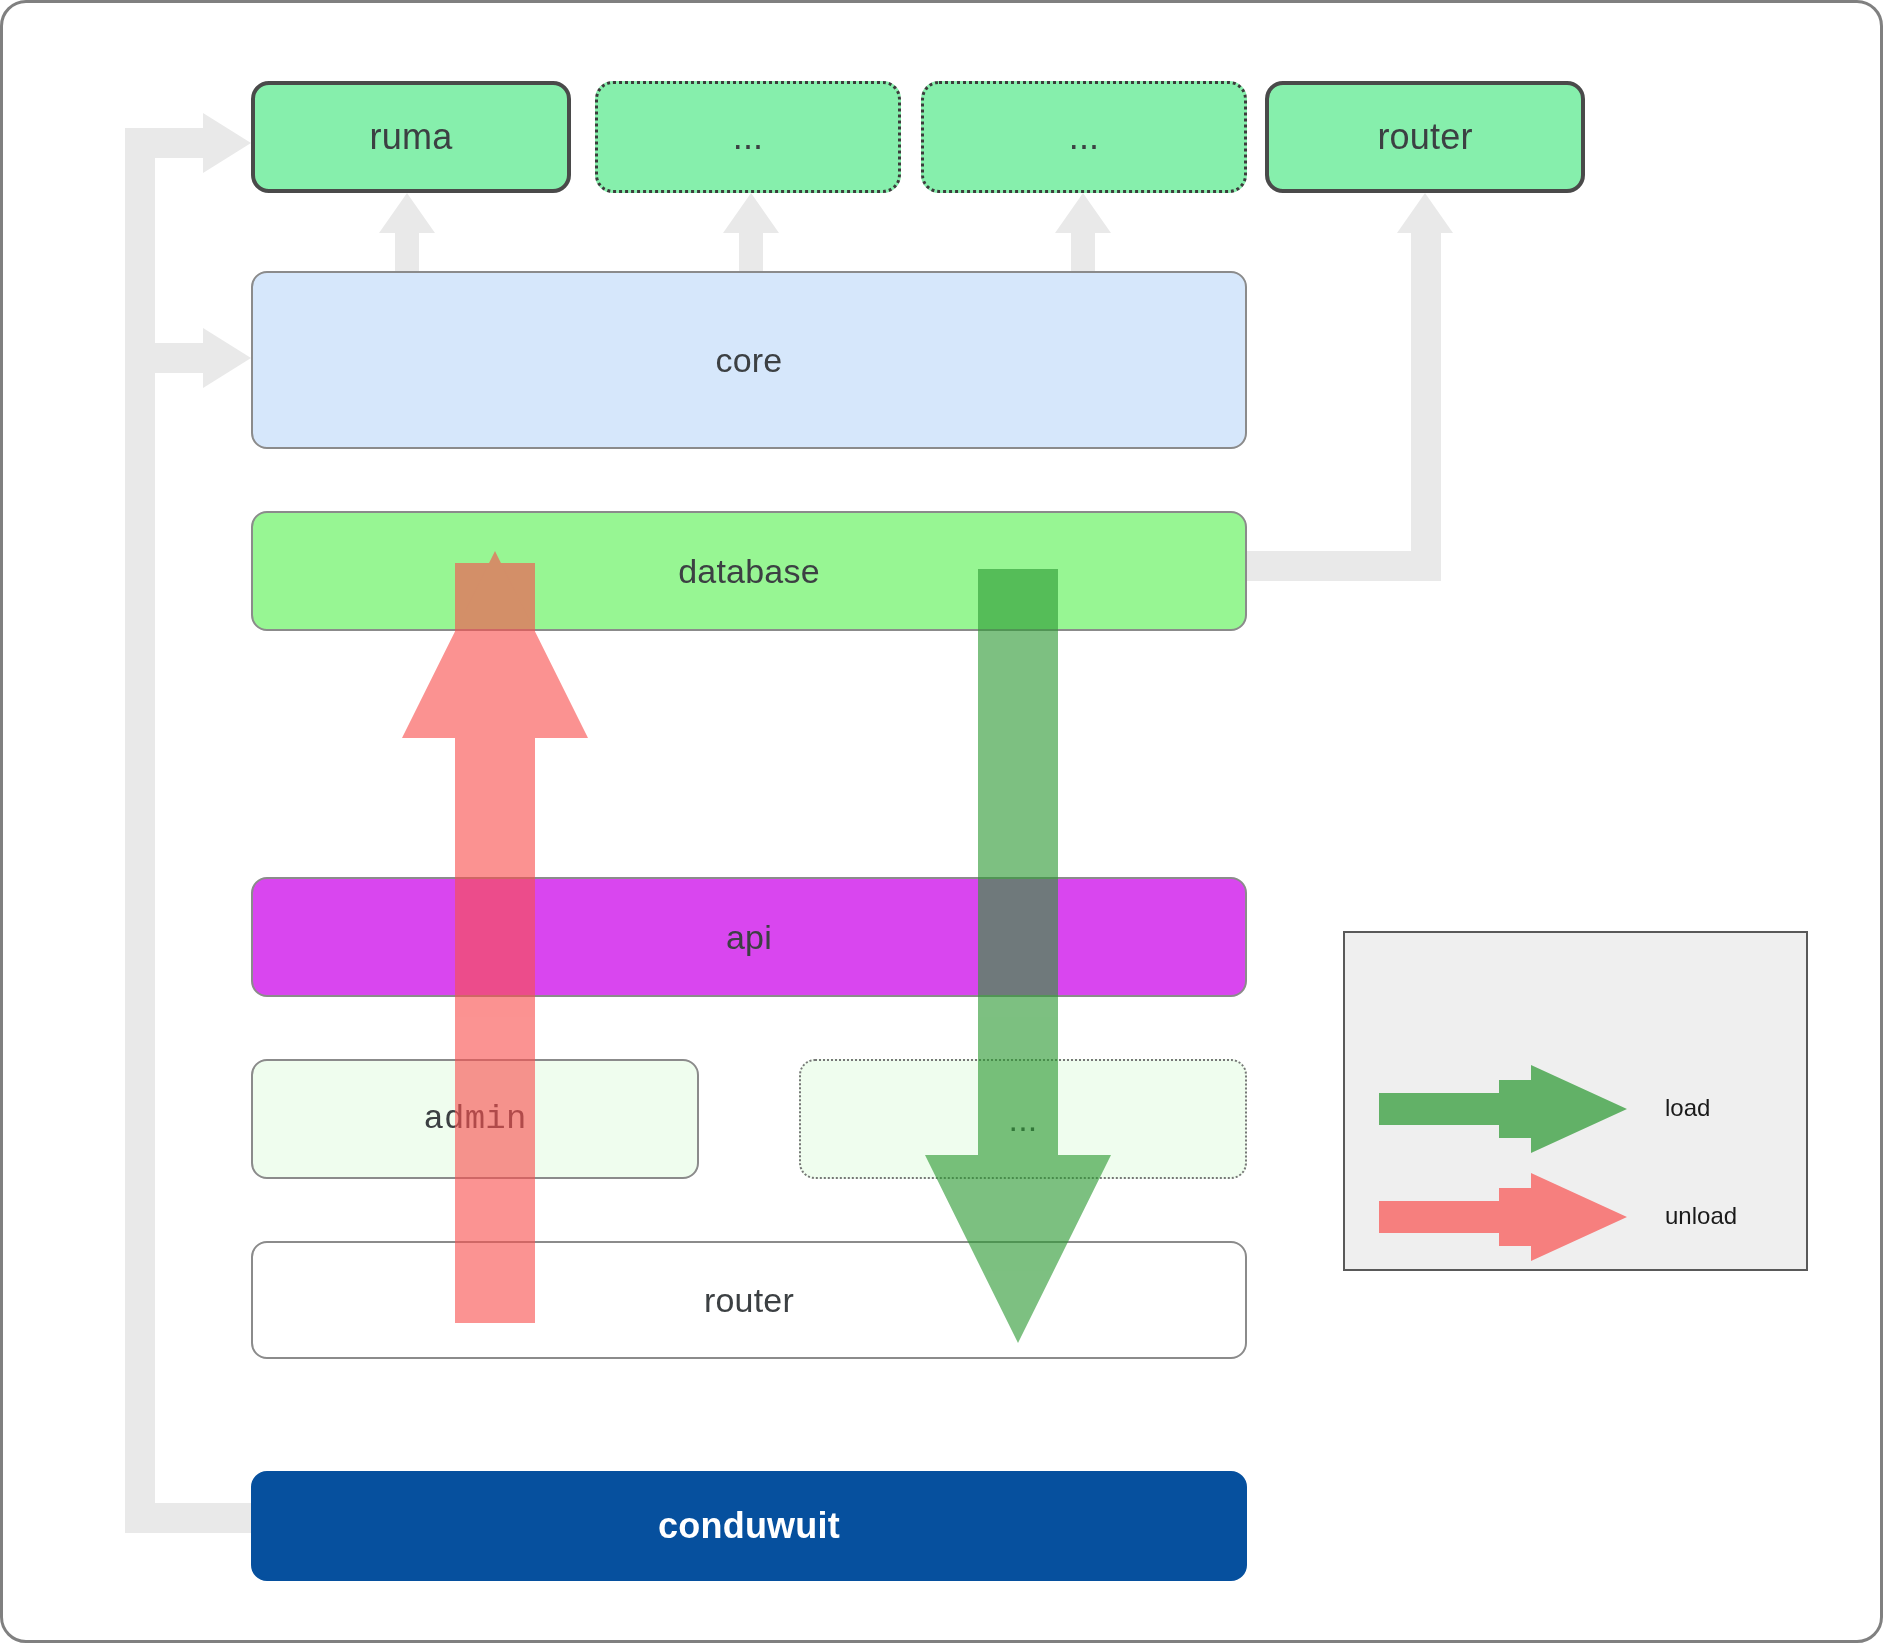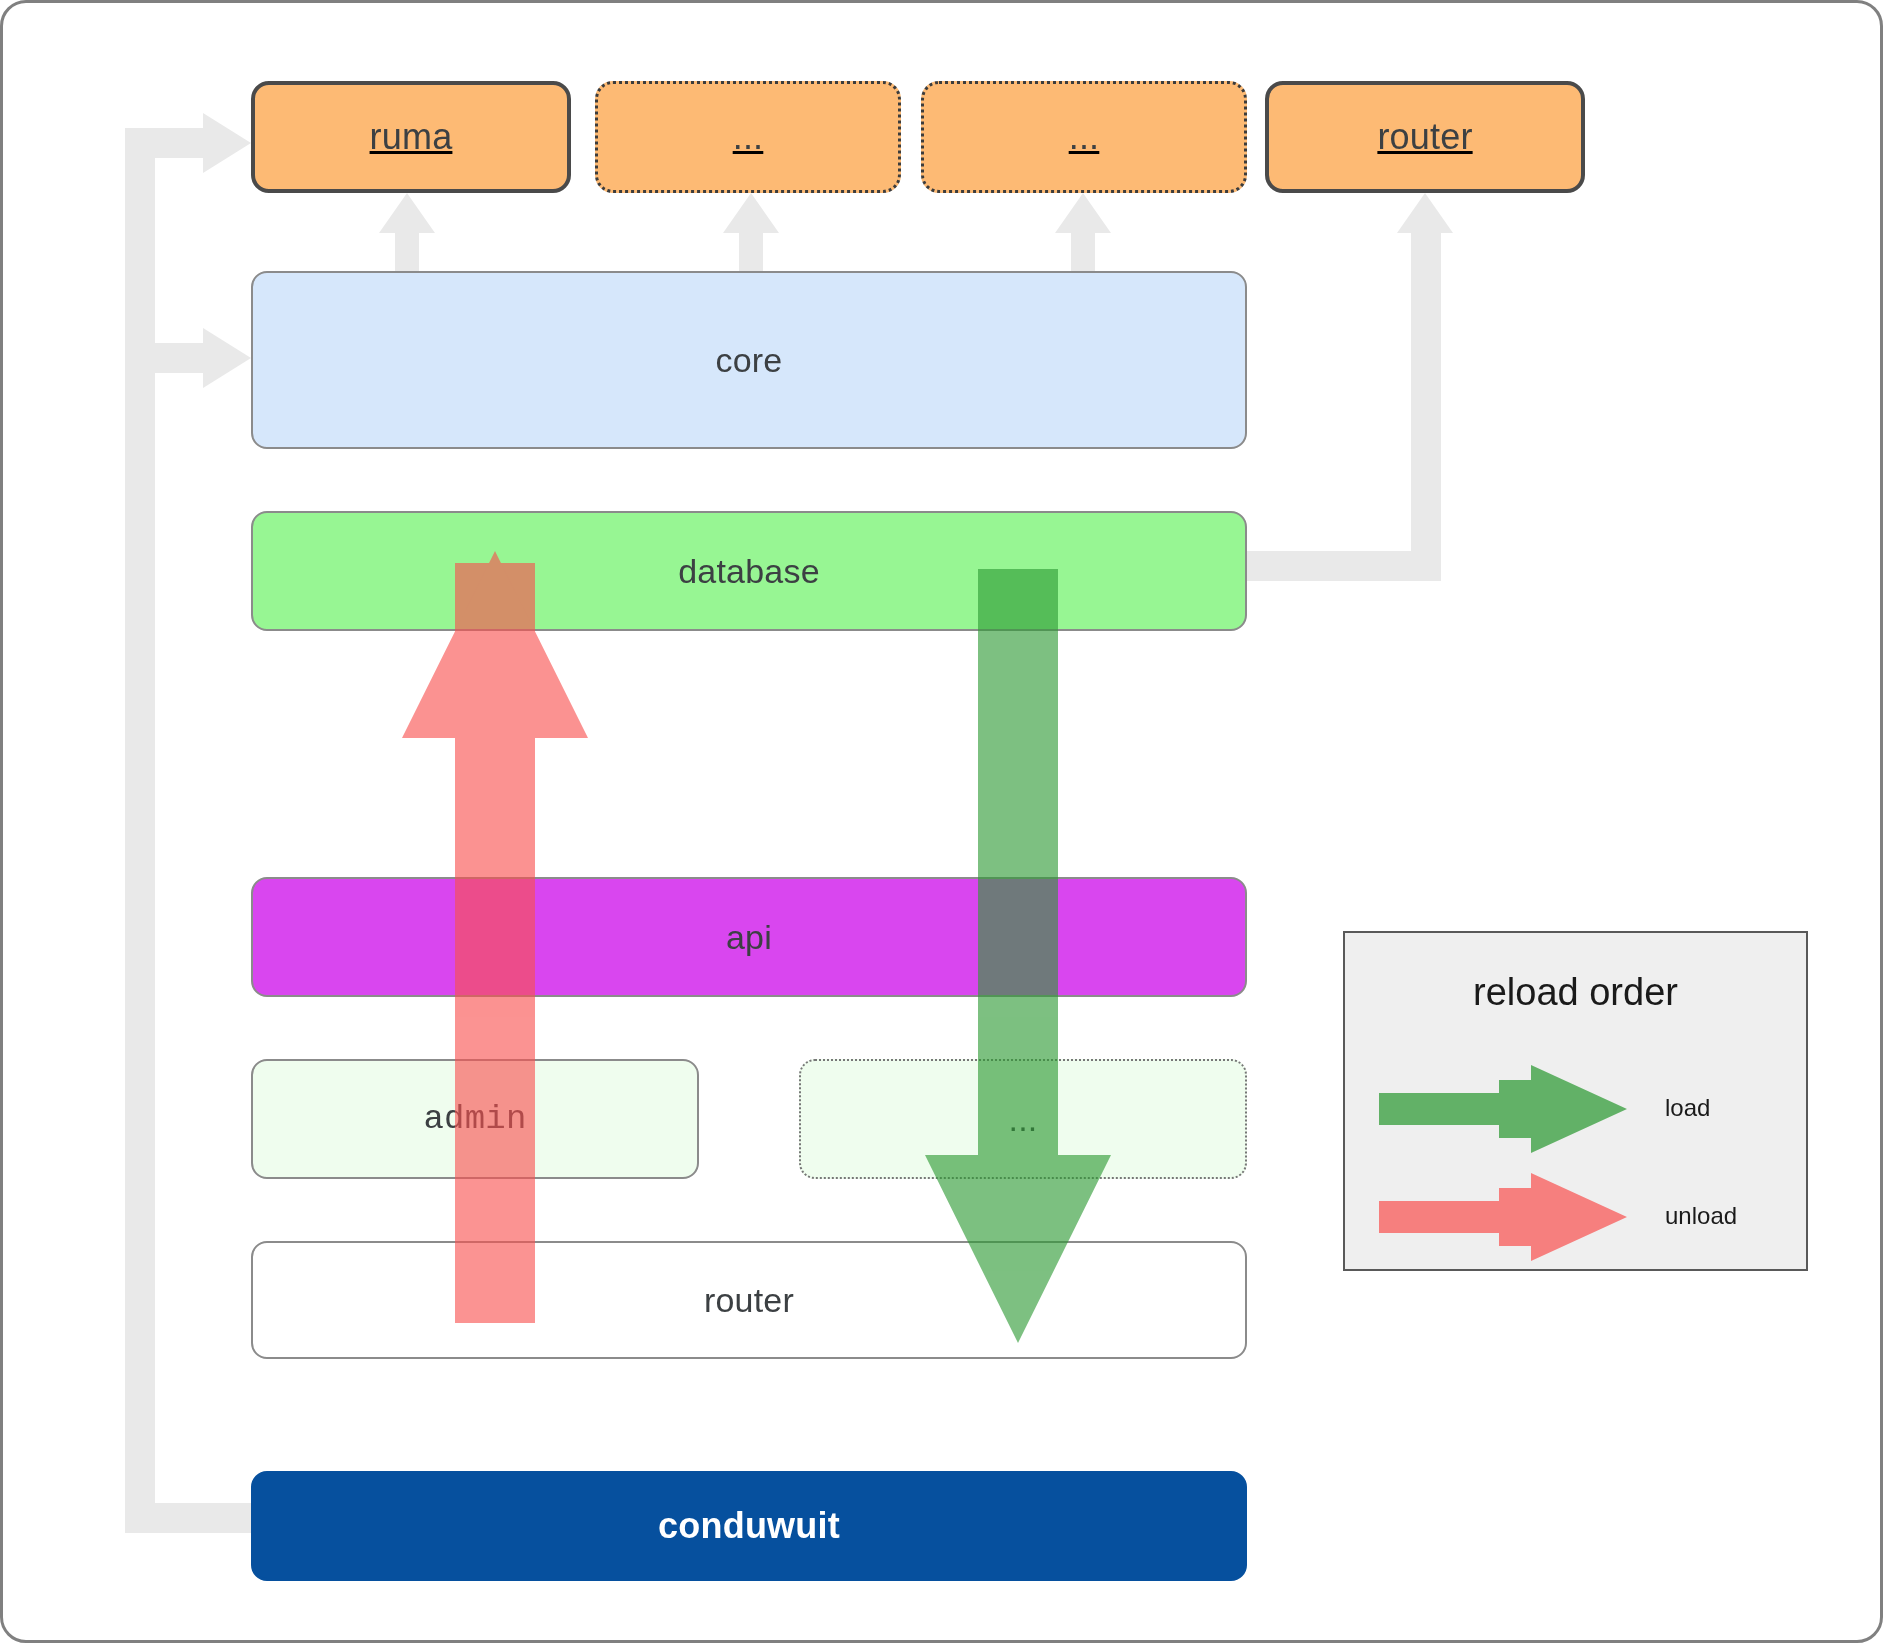--- a/index.html
+++ b/index.html
@@ -29,25 +29,24 @@
   .node .lbl{
     color:#3c4043;
     font-size:34px;
     line-height:1;
     white-space:nowrap;
     letter-spacing:.2px;
   }
 
   
   .dep{
-    background:#fdba74;
+    background:#86efac;
     border:4px solid #4a4a4a;
     border-radius:18px;
     height:112px;
-    text-decoration:underline;
   }
   .dep.dotted{
     border:3px dotted #3c3c3c;
   }
   .dep .lbl{font-size:36px;}
   .dots{letter-spacing:3px;font-size:40px;line-height:.4;color:#3c4043;}
 
   
   .layer{
     border:2px solid #8b8b8b;
@@ -176,21 +175,20 @@
       <path d="M492 548 L585 735 L532 735 L532 760 L452 760 L452 735 L399 735 Z" fill="#f9514f"></path>
     </g>
 
     <g opacity="0.62">
       <rect x="975" y="566" width="80" height="680" fill="#2d9a33"></rect>
       <path d="M1015 1340 L922 1152 L975 1152 L975 1128 L1055 1128 L1055 1152 L1108 1152 Z" fill="#2d9a33"></path>
     </g>
   </svg>
 
   <div id="legend">
-    <div class="legend-title">reload order</div>
 
     <div class="legend-row" style="top:130px;">
       <svg class="legend-arrow" viewBox="0 0 260 90" xmlns="http://www.w3.org/2000/svg">
         <g opacity="0.72" fill="#2d9a33">
           <rect x="0" y="30" width="166" height="32"></rect>
           <path d="M248 46 L152 2 L152 17 L120 17 L120 75 L152 75 L152 90 Z"></path>
         </g>
       </svg>
       <span class="legend-label">load</span>
     </div>

